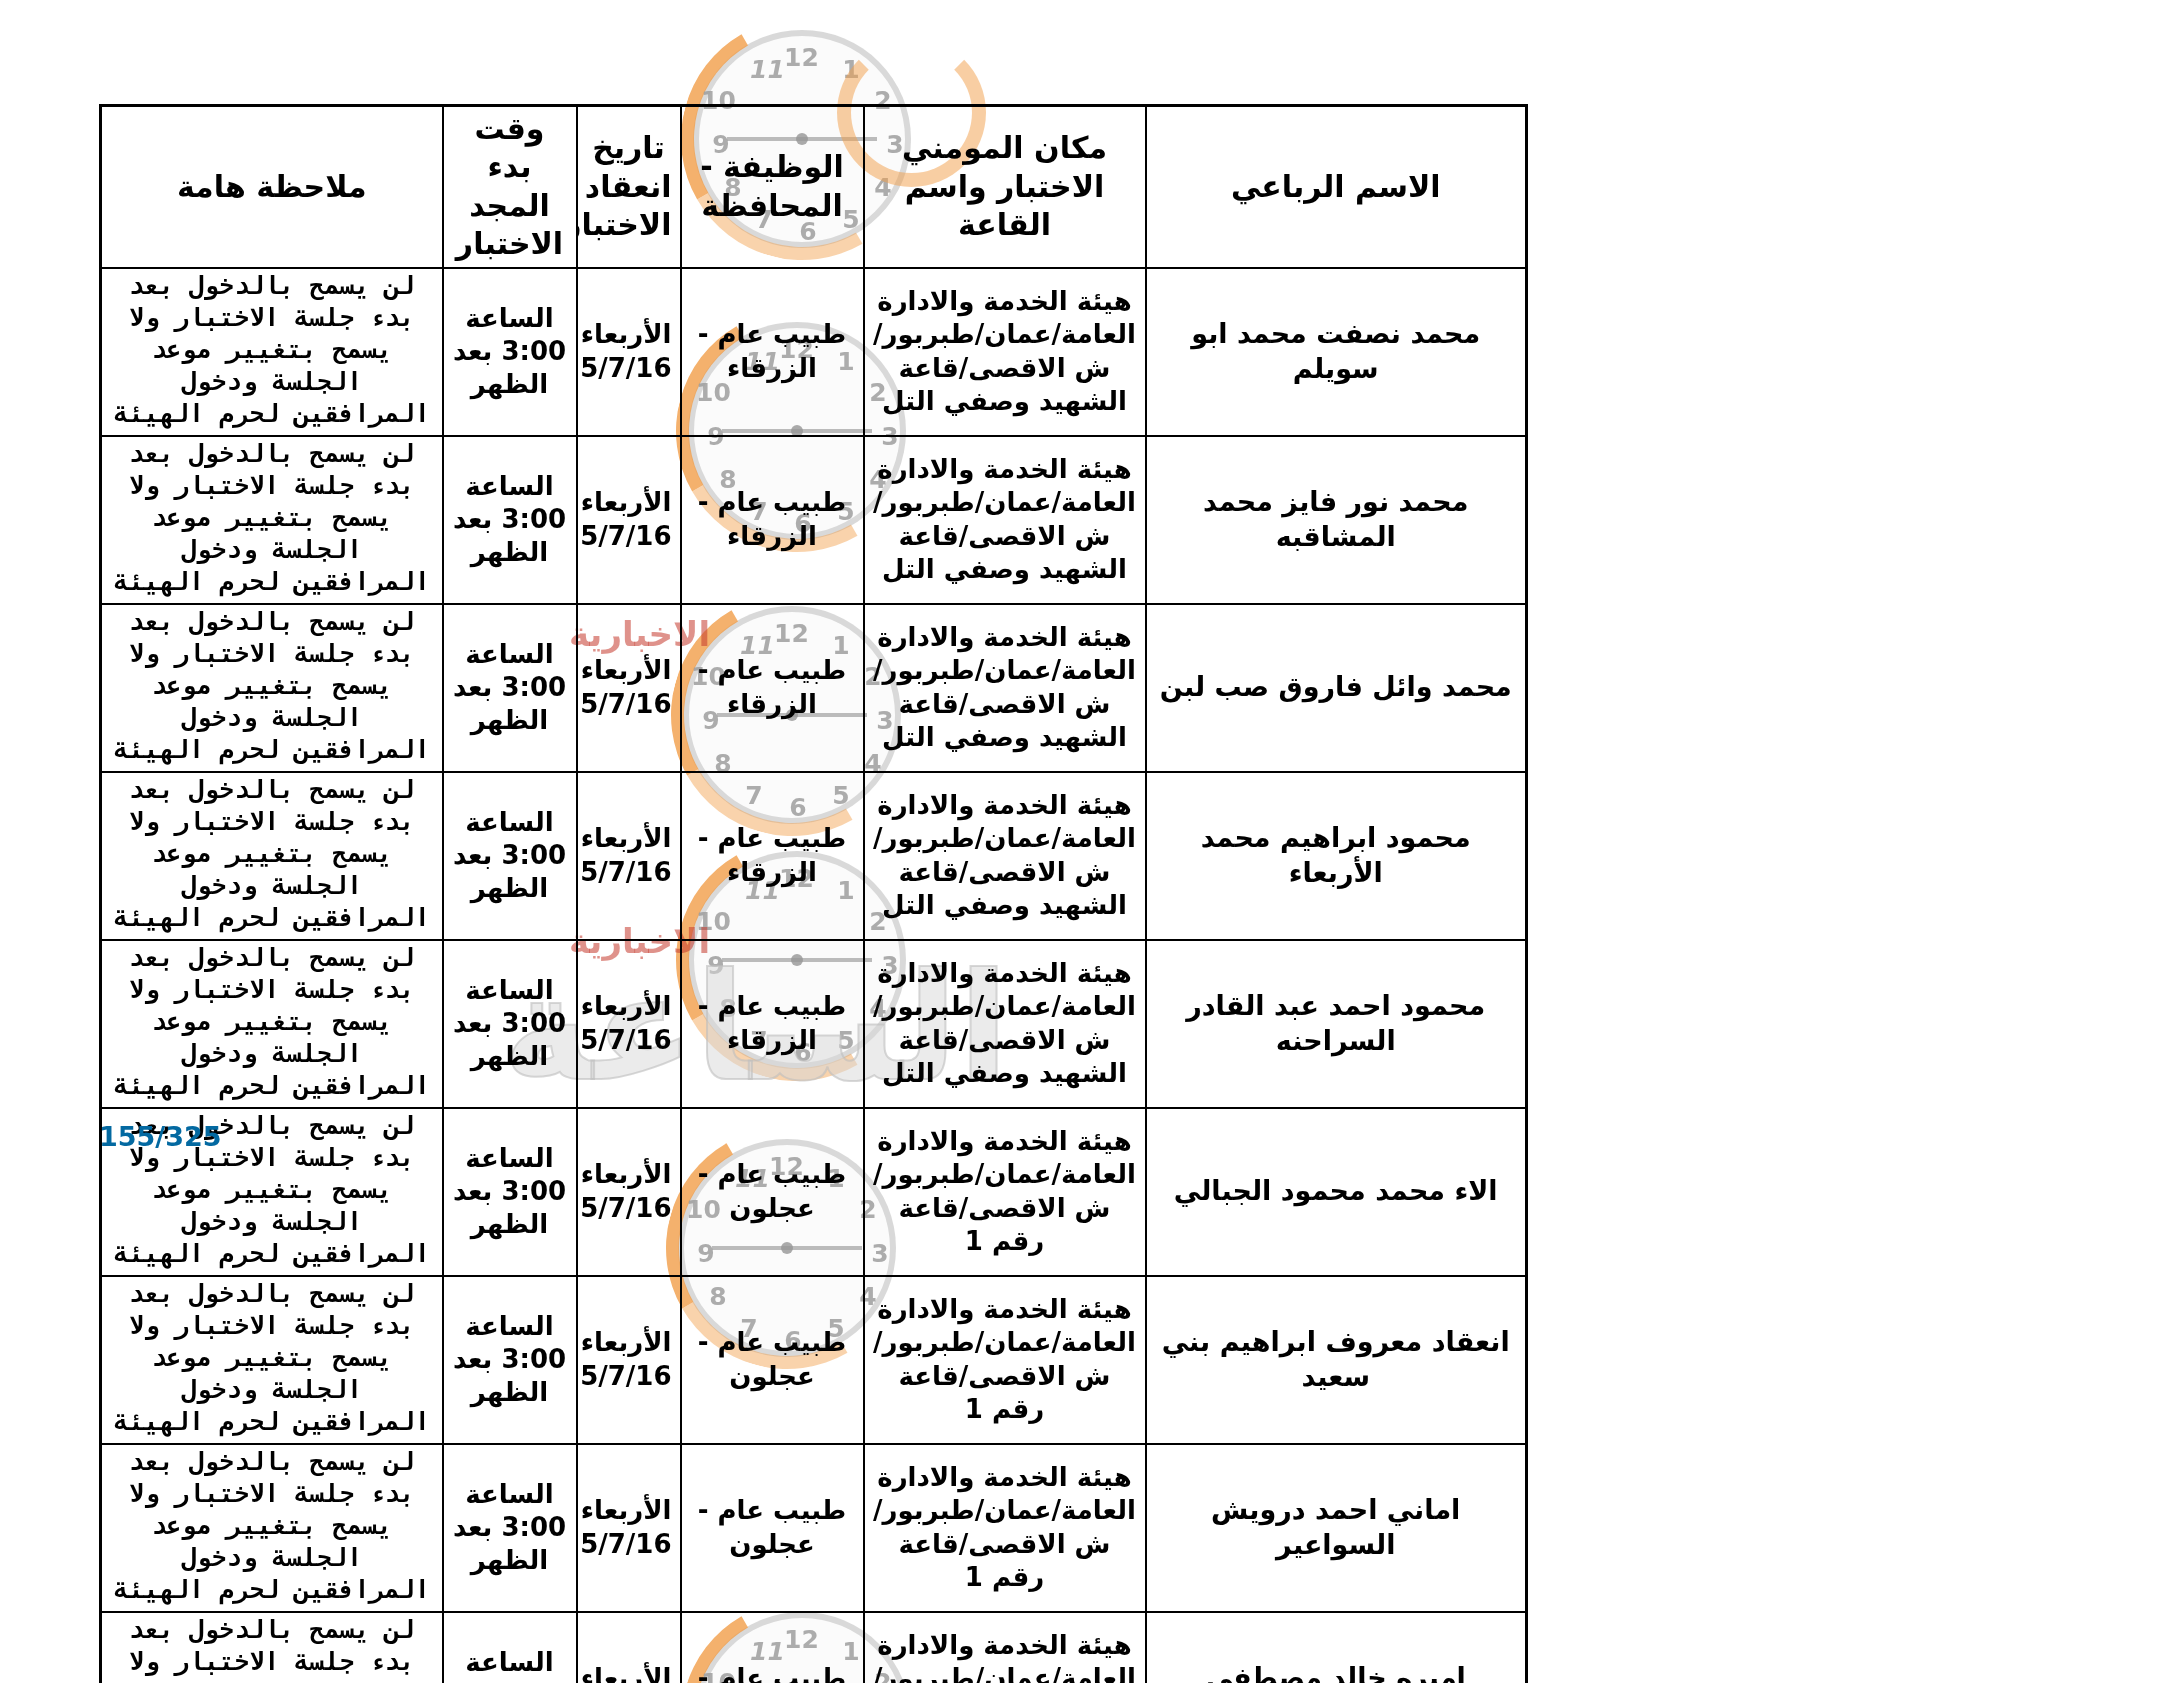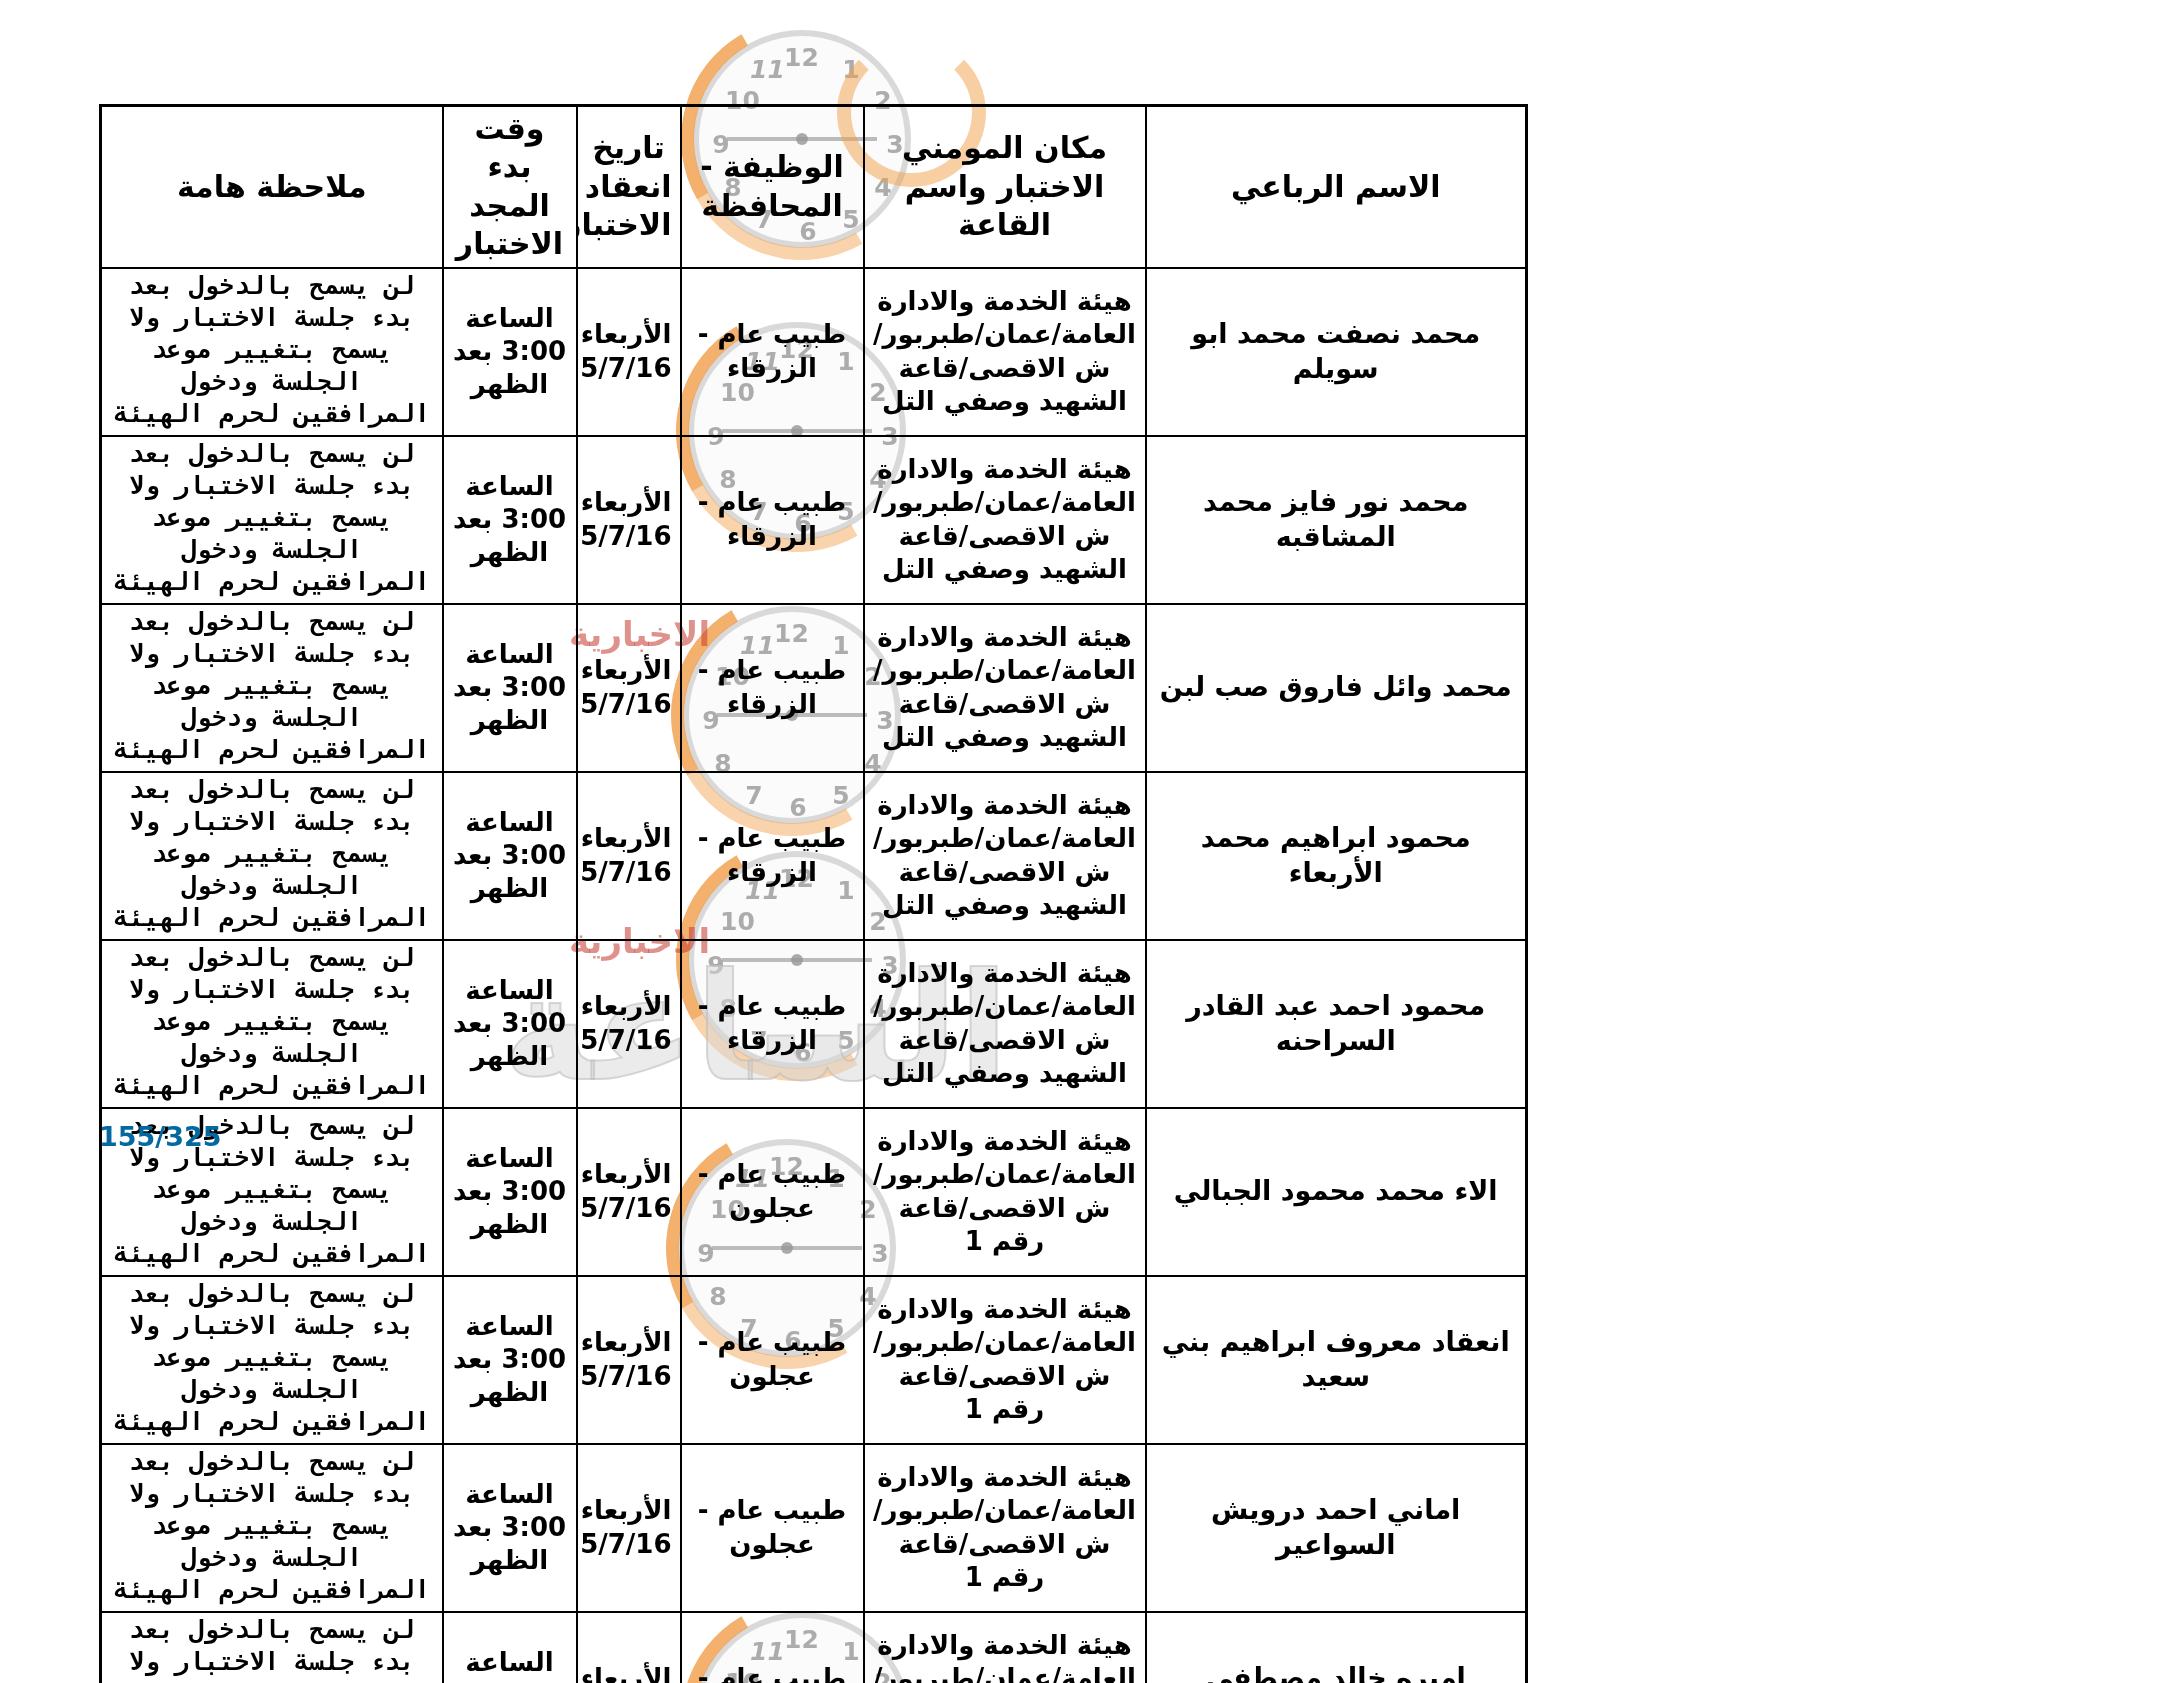--- a/index.html
+++ b/index.html
@@ -49,21 +49,21 @@
   .clock-num{
     position:absolute;
     width:28px;height:28px;margin:-14px;
     line-height:28px;text-align:center;
     font-size:25px;font-weight:700;
     color:rgba(158,158,158,0.85);
   }
   .n0{left:99px;top:22px;}  .n1{left:152px;top:34px;}  .n2{left:184px;top:65px;}
   .n3{left:196px;top:109px;} .n4{left:184px;top:152px;} .n5{left:152px;top:184px;}
   .n6{left:109px;top:196px;} .n7{left:65px;top:184px;}  .n8{left:34px;top:152px;}
-  .n9{left:22px;top:109px;}  .n10{left:40px;top:65px;}  .n11{left:65px;top:34px;font-style:italic;}
+  .n9{left:22px;top:109px;}  .n10{left:16px;top:65px;}  .n11{left:65px;top:34px;font-style:italic;}
 
   .clock.pos1{left:693px;top:30px;}
   .clock.pos2{left:688px;top:322px;}
   .clock.pos3{left:683px;top:606px;}
   .clock.pos4{left:688px;top:851px;}
   .clock.pos5{left:678px;top:1139px;}
   .clock.pos6{left:693px;top:1612px;}
 
   .orange-ring{
     position:absolute;

